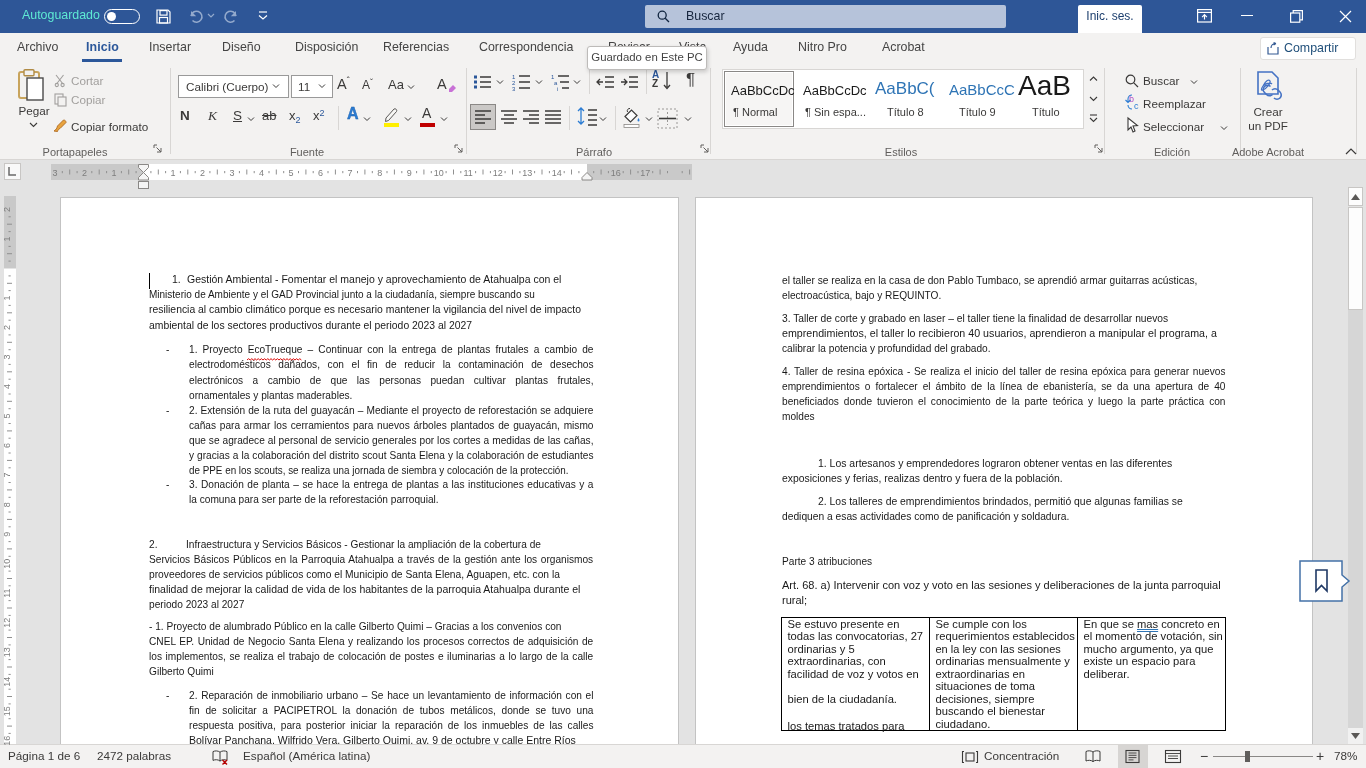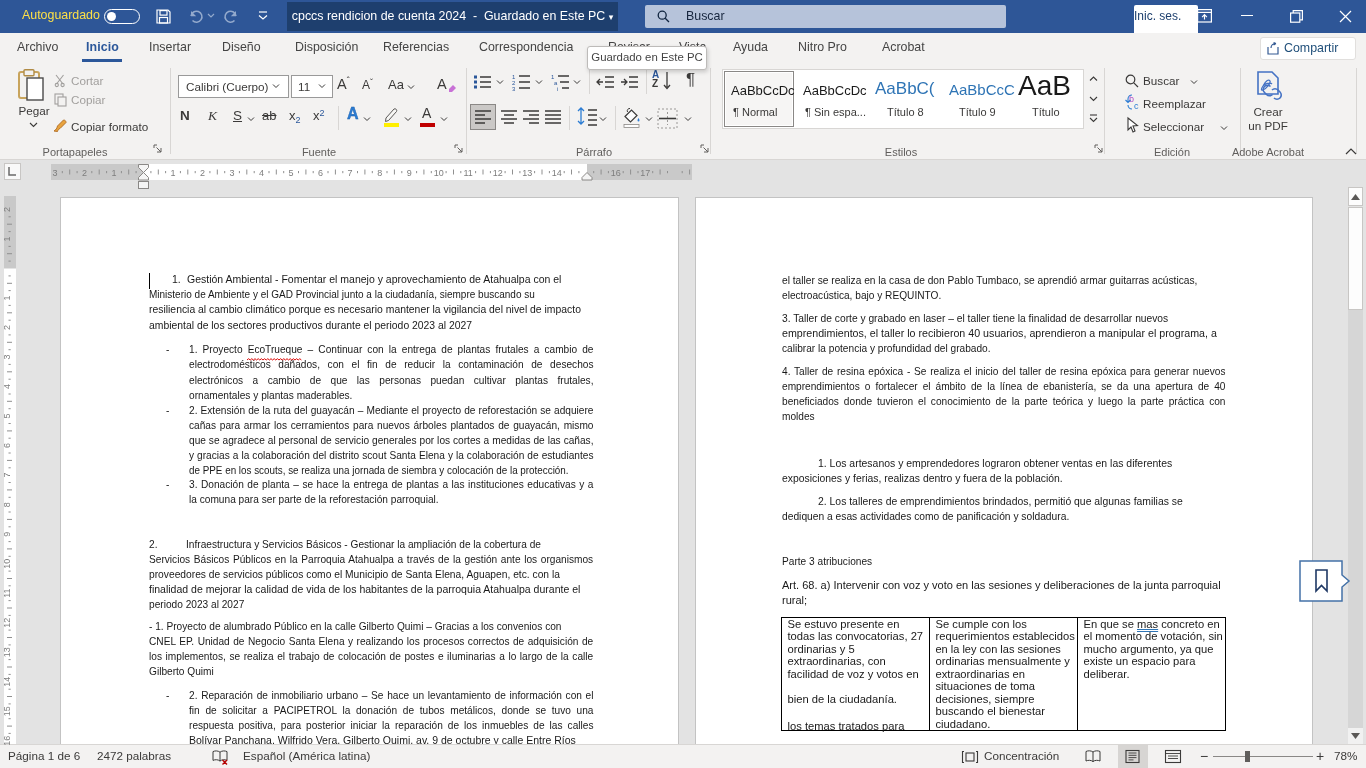--- a/index.html
+++ b/index.html
@@ -7,21 +7,21 @@
 .ic{position:absolute;}
 svg{display:block;overflow:visible;}
 .ln{position:absolute;white-space:nowrap;font-size:11.4px;color:#191919;transform-origin:0 0;}
 .jl{white-space:normal;text-align:justify;text-align-last:justify;height:15.1px;overflow:hidden;}
 .tabtxt{position:absolute;top:0;height:29px;line-height:29px;font-size:12.4px;color:#444;}
 .glabel{position:absolute;top:84px;font-size:11px;color:#605e5c;text-align:center;}
 </style></head>
 <body>
 
 <div class="abs" id="titlebar" style="left:0;top:0;width:1366px;height:33px;background:#2e5697;">
-  <div class="abs" style="left:22px;top:8px;font-size:12.4px;color:#fde047;">Autoguardado</div>
+  <div class="abs" style="left:22px;top:8px;font-size:12.4px;color:#5eead4;">Autoguardado</div>
   <div class="abs" style="left:104px;top:9px;width:34px;height:13px;border:1px solid #fff;border-radius:8px;">
     <div class="abs" style="left:2px;top:2px;width:9px;height:9px;border-radius:50%;background:#fff;"></div>
   </div>
   <svg class="ic" style="left:155px;top:8px" width="17" height="17" viewBox="0 0 17 17">
     <path d="M2 2 h11 l2 2 v11 h-13 z" fill="none" stroke="#fff" stroke-width="1.2"></path>
     <rect x="5" y="2.6" width="7" height="4.5" fill="none" stroke="#fff" stroke-width="1.2"></rect>
     <rect x="4.5" y="9.5" width="8" height="5.5" fill="none" stroke="#fff" stroke-width="1.2"></rect>
   </svg>
   <svg class="ic" style="left:188px;top:9px" width="17" height="15" viewBox="0 0 17 15">
     <path d="M3 7 a5.5 5.5 0 1 1 1.5 4.5" fill="none" stroke="#93a9cc" stroke-width="1.5"></path>
@@ -32,31 +32,30 @@
     </svg>
   <svg class="ic" style="left:222px;top:9px" width="17" height="15" viewBox="0 0 17 15">
     <path d="M14 7 a5.5 5.5 0 1 0 -1.5 4.5" fill="none" stroke="#93a9cc" stroke-width="1.5"></path>
     <path d="M14 2 v5.2 h-5.2 z" fill="#93a9cc"></path>
   </svg>
   <svg class="ic" style="left:258px;top:11px" width="10" height="10" viewBox="0 0 10 10">
     <path d="M1 1 h8" stroke="#fff" stroke-width="1.2"></path>
       <path d="M1 4.5 l4 3.5 l4-3.5" fill="none" stroke="#fff" stroke-width="1.2"></path>
   </svg>
 
-  <div class="abs" style="left:287px;top:2px;width:331px;height:29px;background:#1e3f6e;color:#fff;text-align:center;line-height:29px;font-size:12.4px;">cpccs rendicion de cuenta 2024&nbsp; -&nbsp; Guardado en Este PC <span style="font-size:9px;">▾</span></div>
 
   <div class="abs" style="left:645px;top:5px;width:361px;height:23px;background:#b6c3da;border-radius:2px;">
     <svg class="ic" style="left:12px;top:5px" width="13" height="13" viewBox="0 0 13 13">
         <circle cx="5.2" cy="5.2" r="4" fill="none" stroke="#10243f" stroke-width="1.3"></circle>
         <path d="M8.2 8.2 L12 12" stroke="#10243f" stroke-width="1.3"></path>
       </svg>
     <div class="abs" style="left:41px;top:4px;font-size:12.4px;color:#17263e;">Buscar</div>
   </div>
 
-  <div class="abs" style="left:1134px;top:5px;width:64px;height:36px;background:#fff;border-radius:2px;color:#1d3f6e;font-size:12px;line-height:23px;">Inic. ses.</div>
+  <div class="abs" style="left:1078px;top:5px;width:64px;height:36px;background:#fff;border-radius:2px;color:#1d3f6e;font-size:12px;text-align:center;line-height:23px;">Inic. ses.</div>
   <svg class="ic" style="left:1197px;top:9px" width="15" height="14" viewBox="0 0 15 14">
     <rect x="0.6" y="0.6" width="13.8" height="12.4" fill="none" stroke="#fff" stroke-width="1.2"></rect>
     <path d="M0.6 3.4 h13.8" stroke="#fff" stroke-width="1.2"></path>
     <path d="M7.5 10.5 v-4.2 m-2.4 1.8 l2.4-2.4 l2.4 2.4" fill="none" stroke="#fff" stroke-width="1.2"></path>
   </svg>
   <div class="abs" style="left:1241px;top:15px;width:12px;height:1.4px;background:#fff;"></div>
   <svg class="ic" style="left:1290px;top:10px" width="13" height="13" viewBox="0 0 13 13">
     <rect x="0.6" y="3" width="9.2" height="9.2" fill="none" stroke="#fff" stroke-width="1.2"></rect>
     <path d="M3.2 3 v-2.3 h9.2 v9.2 h-2.3" fill="none" stroke="#fff" stroke-width="1.2"></path>
   </svg>
@@ -168,21 +167,21 @@
     <rect x="2" y="17" width="15" height="4" fill="#ffef00"></rect>
   </svg>
   <svg class="ic" style="left:404px;top:55px" width="8" height="5" viewBox="0 0 8 5">
       <path d="M1 .5 l3 3 l3-3" fill="none" stroke="#3b3a39" stroke-width="1"></path>
     </svg>
   <div class="abs" style="left:422px;top:43px;font-size:14px;color:#3b3a39;">A</div>
   <div class="abs" style="left:420px;top:61px;width:15px;height:4px;background:#c00000;"></div>
   <svg class="ic" style="left:440px;top:55px" width="8" height="5" viewBox="0 0 8 5">
       <path d="M1 .5 l3 3 l3-3" fill="none" stroke="#3b3a39" stroke-width="1"></path>
     </svg>
-  <div class="glabel" style="left:264px;width:110px;">Fuente</div>
+  <div class="glabel" style="left:252px;width:110px;">Fuente</div>
   <svg class="ic" style="left:454px;top:82px" width="10" height="10" viewBox="0 0 10 10">
       <path d="M1 1 h3 M1 1 v3 M8 4 v4 h-4 M8 8 l-4.5-4.5" stroke="#605e5c" stroke-width="1" fill="none"></path>
     </svg>
 
   <svg class="ic" style="left:474px;top:13px" width="17" height="14" viewBox="0 0 17 14">
     <rect x="0" y="0.5" width="3" height="3" fill="#2b579a"></rect>
       <rect x="0" y="5.5" width="3" height="3" fill="#2b579a"></rect>
       <rect x="0" y="10.5" width="3" height="3" fill="#2b579a"></rect>
     <path d="M6 2 h11 M6 7 h11 M6 12 h11" stroke="#3b3a39" stroke-width="1.4"></path>
   </svg>

